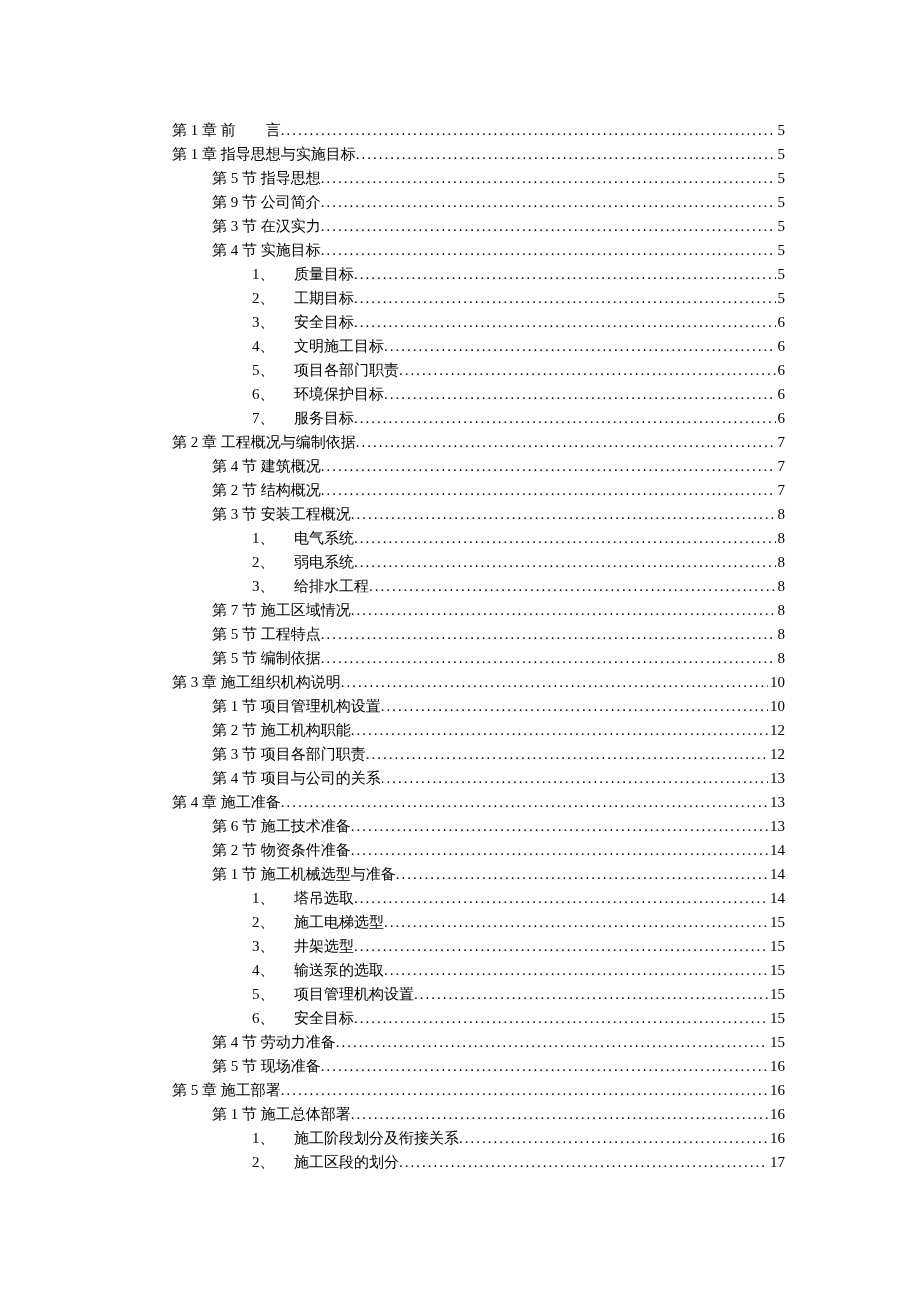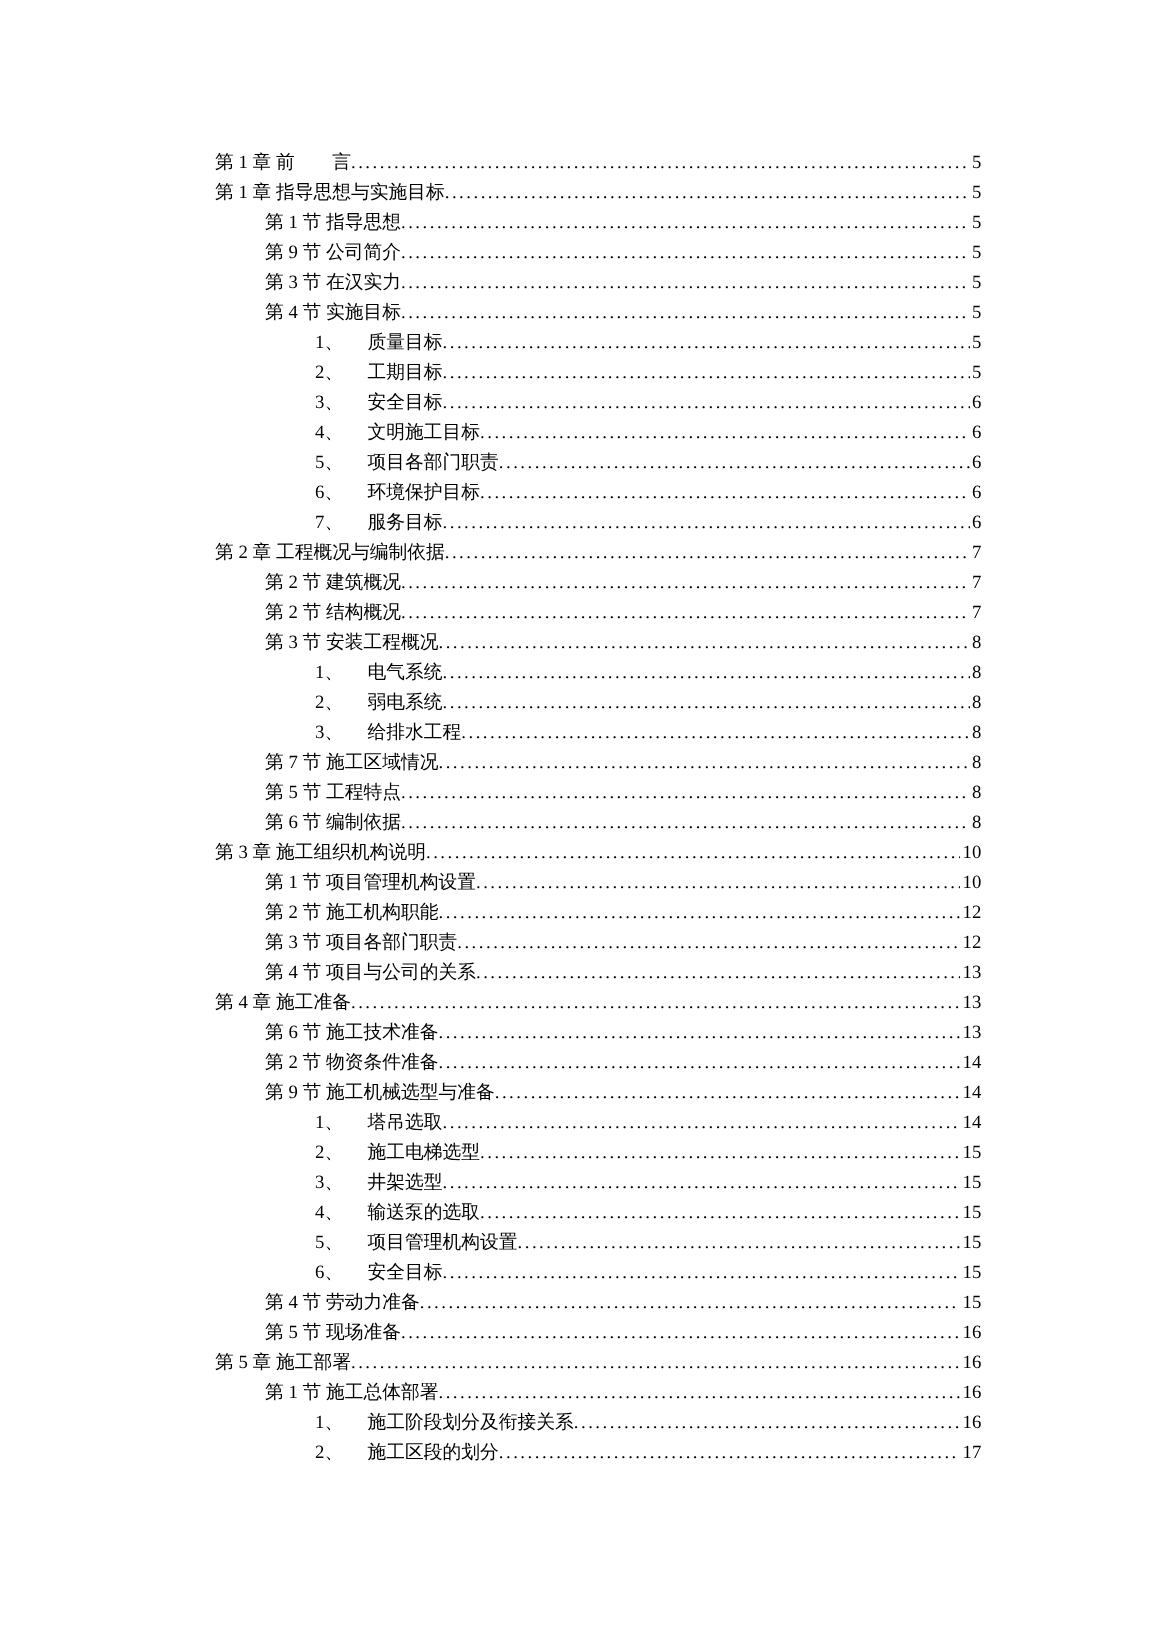--- a/index.html
+++ b/index.html
@@ -42,21 +42,21 @@
       <span class="label">第 1 章 前　　言</span>
       <span class="dots"></span>
       <span class="page">5</span>
     </div>
     <div class="toc-line lvl1">
       <span class="label">第 1 章 指导思想与实施目标</span>
       <span class="dots"></span>
       <span class="page">5</span>
     </div>
     <div class="toc-line lvl2">
-      <span class="label">第 1 节 指导思想</span>
+      <span class="label">第 5 节 指导思想</span>
       <span class="dots"></span>
       <span class="page">5</span>
     </div>
     <div class="toc-line lvl2">
       <span class="label">第 9 节 公司简介</span>
       <span class="dots"></span>
       <span class="page">5</span>
     </div>
     <div class="toc-line lvl2">
       <span class="label">第 3 节 在汉实力</span>
@@ -109,21 +109,21 @@
       <span class="label">服务目标</span>
       <span class="dots"></span>
       <span class="page">6</span>
     </div>
     <div class="toc-line lvl1">
       <span class="label">第 2 章 工程概况与编制依据</span>
       <span class="dots"></span>
       <span class="page">7</span>
     </div>
     <div class="toc-line lvl2">
-      <span class="label">第 2 节 建筑概况</span>
+      <span class="label">第 4 节 建筑概况</span>
       <span class="dots"></span>
       <span class="page">7</span>
     </div>
     <div class="toc-line lvl2">
       <span class="label">第 2 节 结构概况</span>
       <span class="dots"></span>
       <span class="page">7</span>
     </div>
     <div class="toc-line lvl2">
       <span class="label">第 3 节 安装工程概况</span>
@@ -152,21 +152,21 @@
       <span class="label">第 7 节 施工区域情况</span>
       <span class="dots"></span>
       <span class="page">8</span>
     </div>
     <div class="toc-line lvl2">
       <span class="label">第 5 节 工程特点</span>
       <span class="dots"></span>
       <span class="page">8</span>
     </div>
     <div class="toc-line lvl2">
-      <span class="label">第 6 节 编制依据</span>
+      <span class="label">第 5 节 编制依据</span>
       <span class="dots"></span>
       <span class="page">8</span>
     </div>
     <div class="toc-line lvl1">
       <span class="label">第 3 章 施工组织机构说明</span>
       <span class="dots"></span>
       <span class="page">10</span>
     </div>
     <div class="toc-line lvl2">
       <span class="label">第 1 节 项目管理机构设置</span>
@@ -197,21 +197,21 @@
       <span class="label">第 6 节 施工技术准备</span>
       <span class="dots"></span>
       <span class="page">13</span>
     </div>
     <div class="toc-line lvl2">
       <span class="label">第 2 节 物资条件准备</span>
       <span class="dots"></span>
       <span class="page">14</span>
     </div>
     <div class="toc-line lvl2">
-      <span class="label">第 9 节 施工机械选型与准备</span>
+      <span class="label">第 1 节 施工机械选型与准备</span>
       <span class="dots"></span>
       <span class="page">14</span>
     </div>
     <div class="toc-line lvl3">
       <span class="num3">1、</span>
       <span class="label">塔吊选取</span>
       <span class="dots"></span>
       <span class="page">14</span>
     </div>
     <div class="toc-line lvl3">

